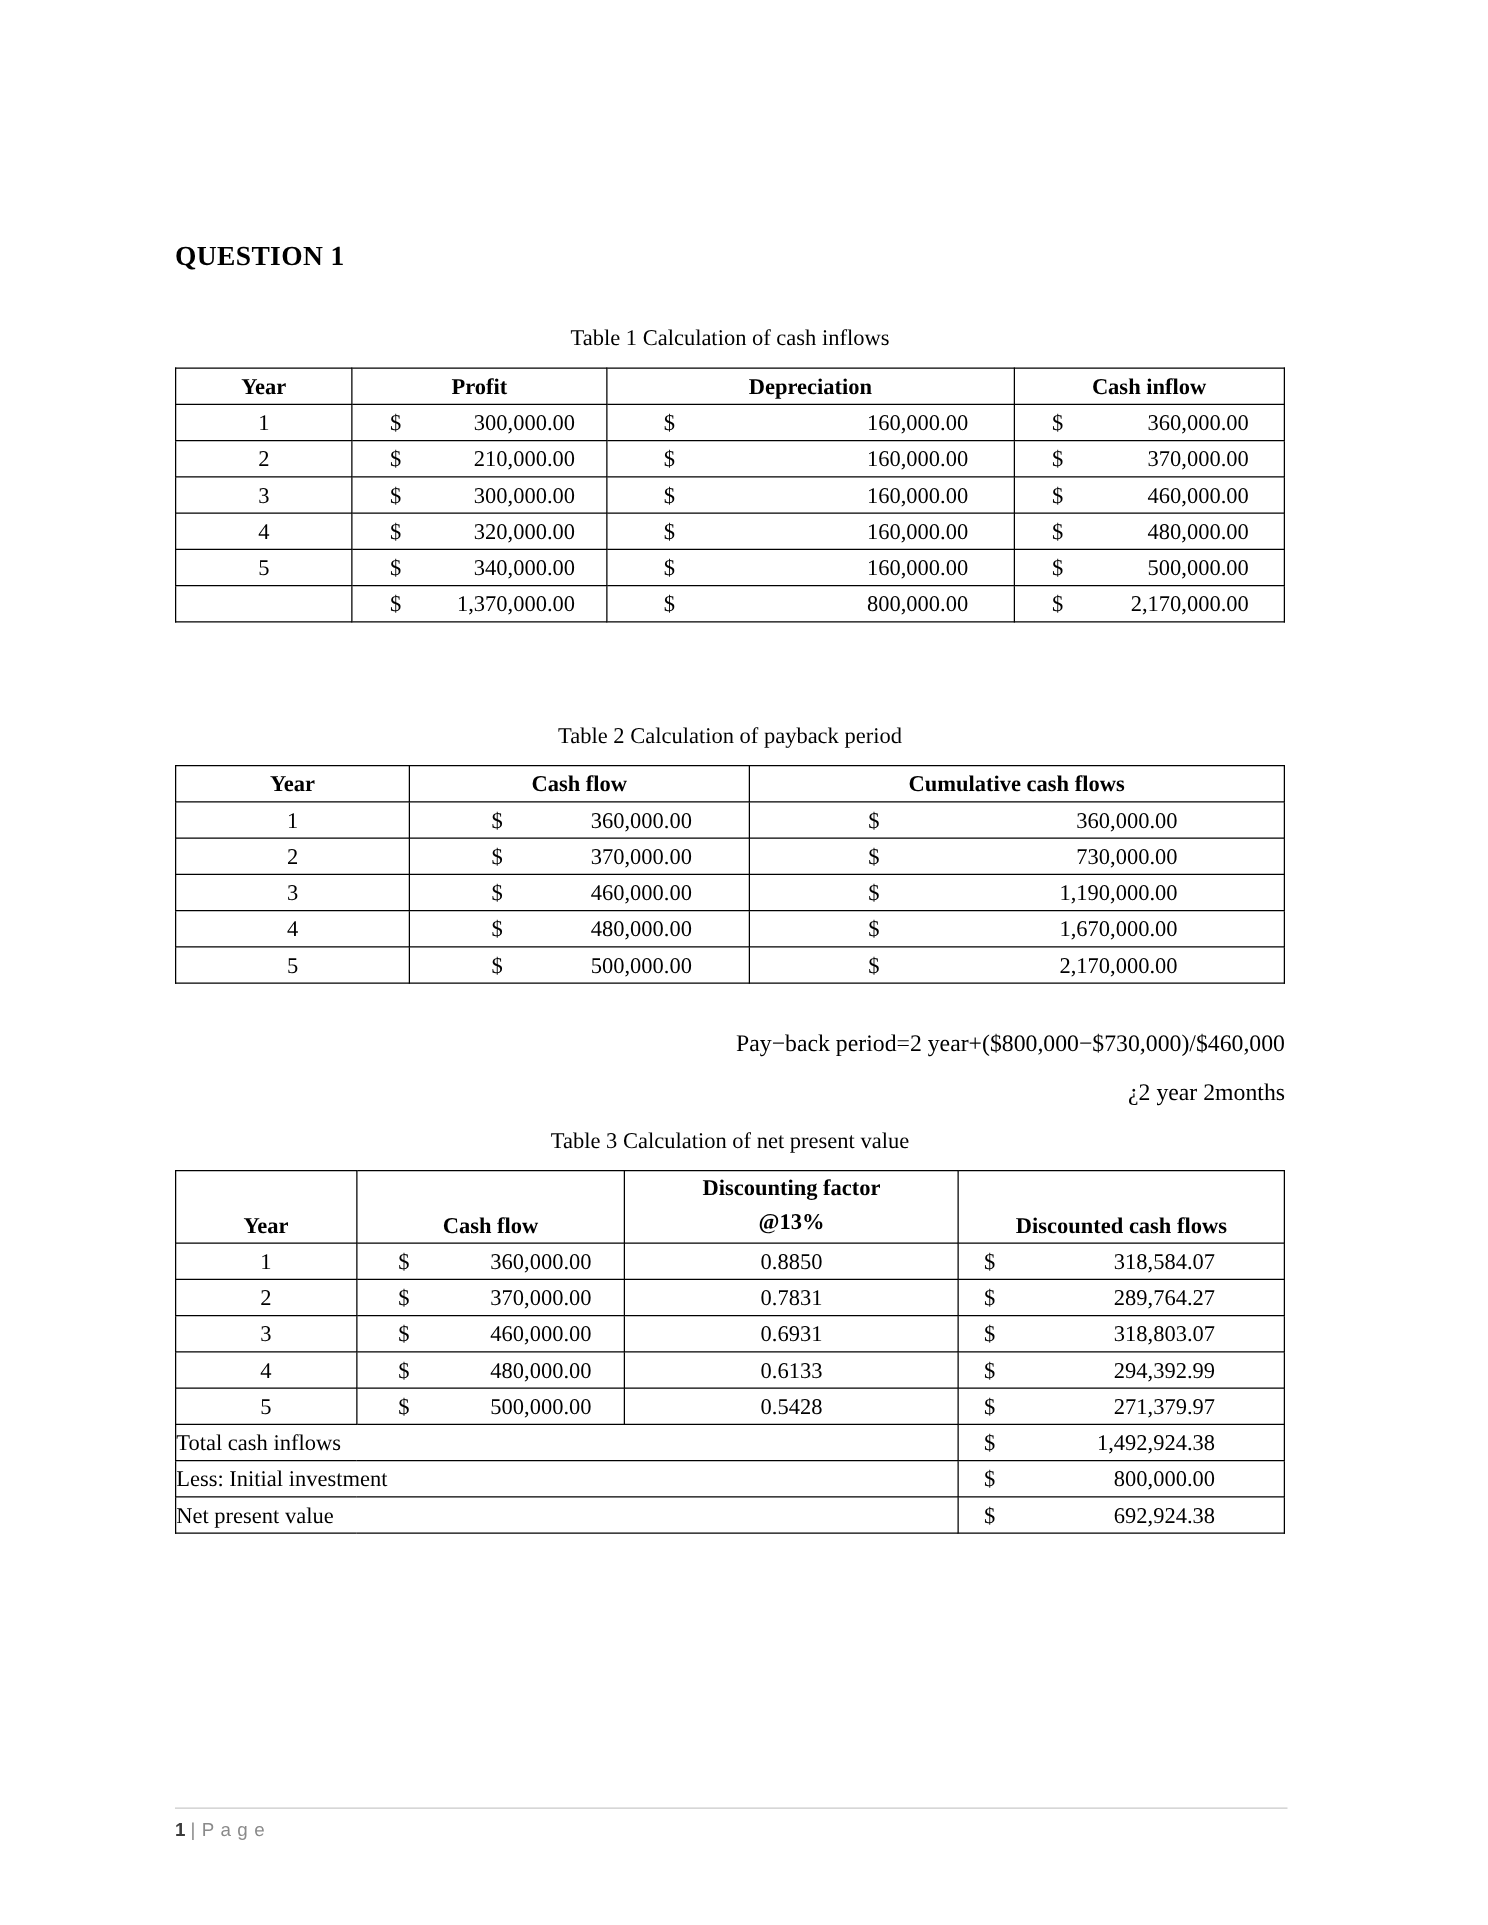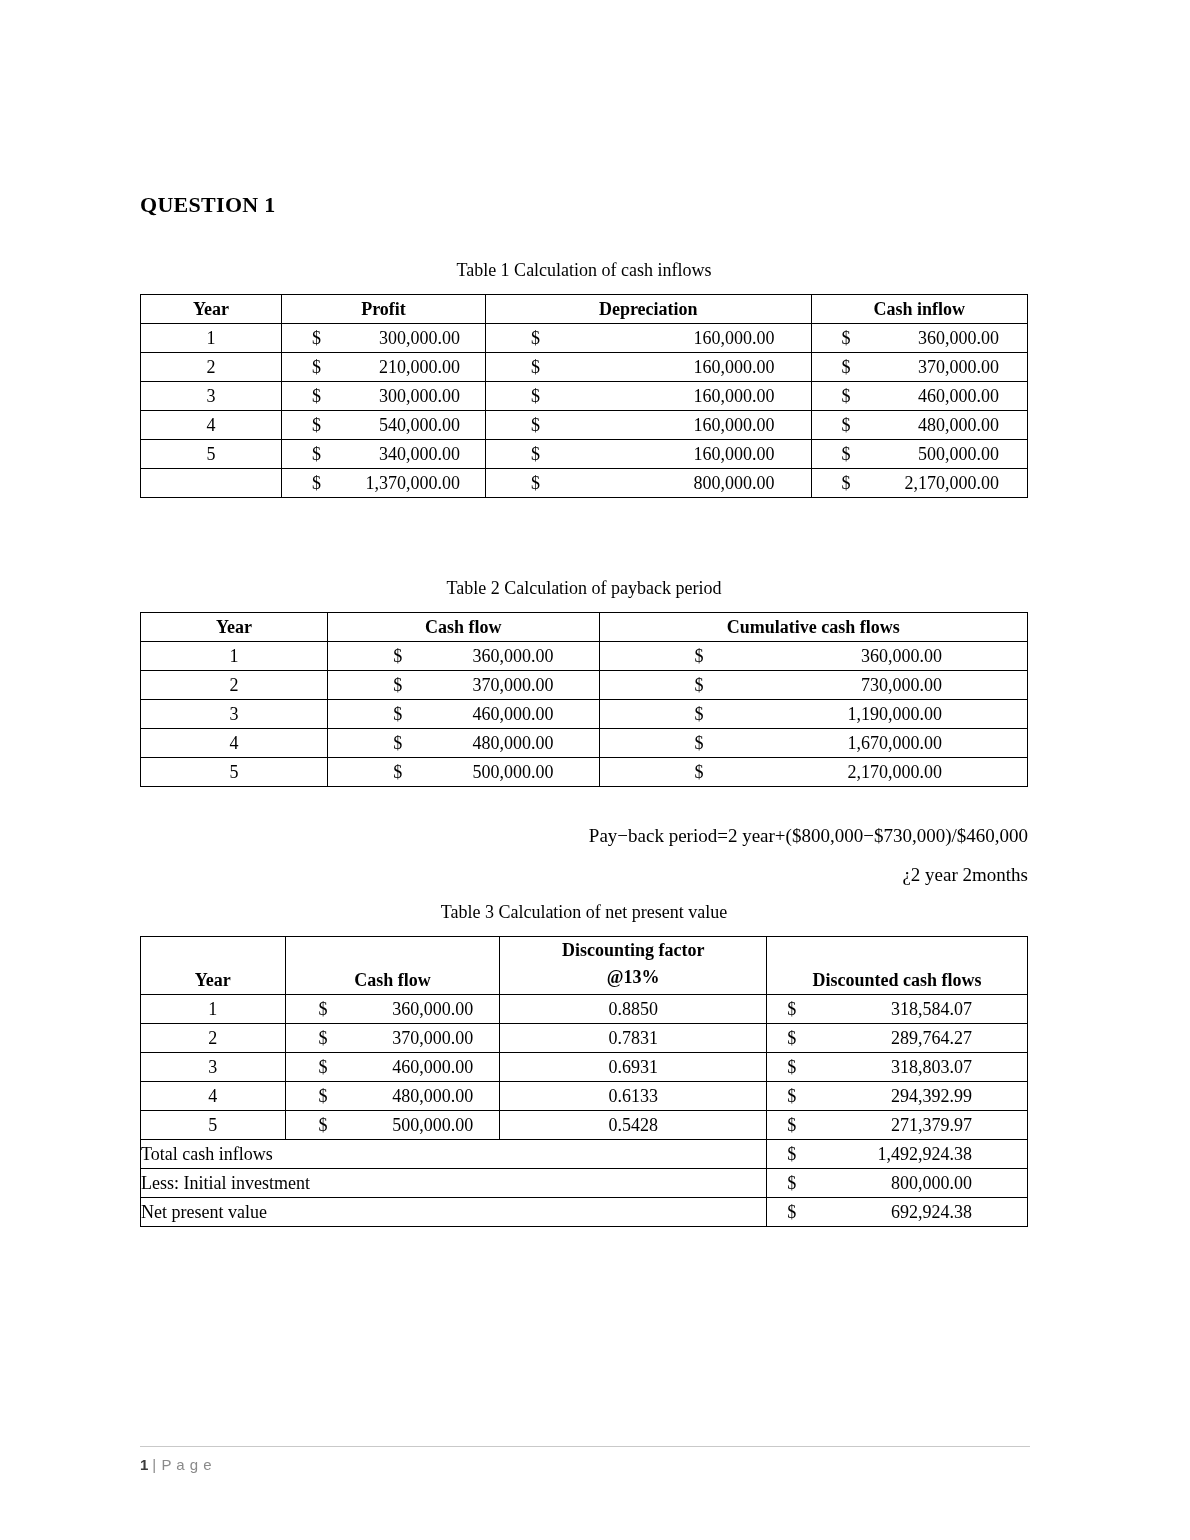--- a/index.html
+++ b/index.html
@@ -181,21 +181,21 @@
               <span class="cur">$</span>
               <span class="amt">460,000.00</span>
             </div>
           </td>
         </tr>
         <tr>
           <td class="year">4</td>
           <td class="money m-profit">
             <div class="money-inner">
               <span class="cur">$</span>
-              <span class="amt">540,000.00</span>
+              <span class="amt">320,000.00</span>
             </div>
           </td>
           <td class="money m-dep">
             <div class="money-inner">
               <span class="cur">$</span>
               <span class="amt">160,000.00</span>
             </div>
           </td>
           <td class="money m-inflow">
             <div class="money-inner">

